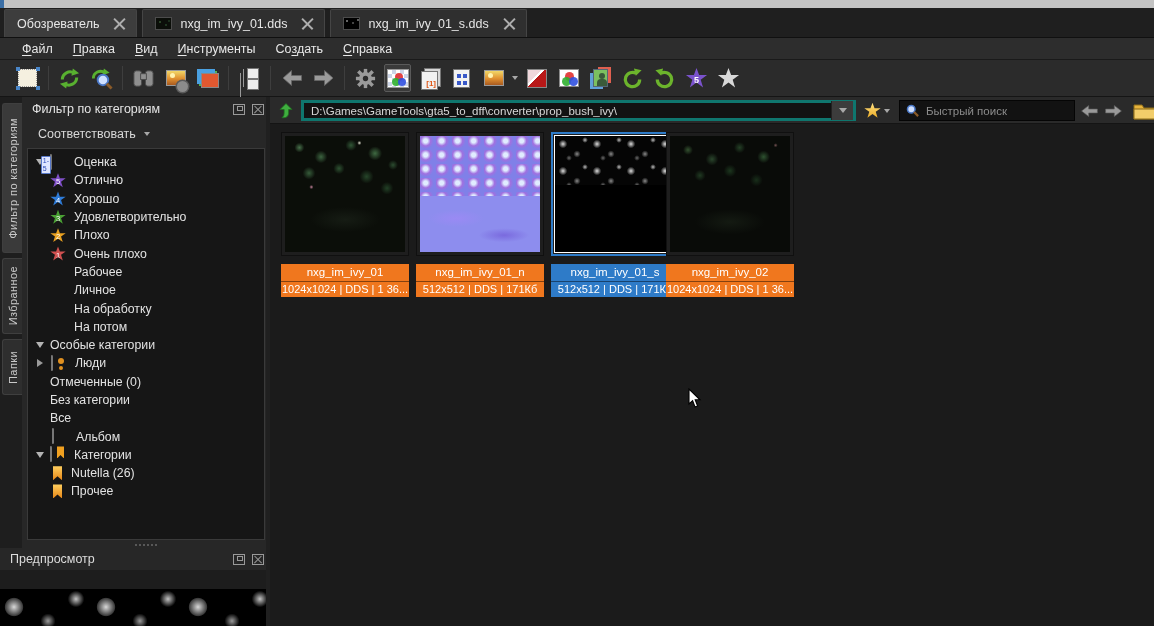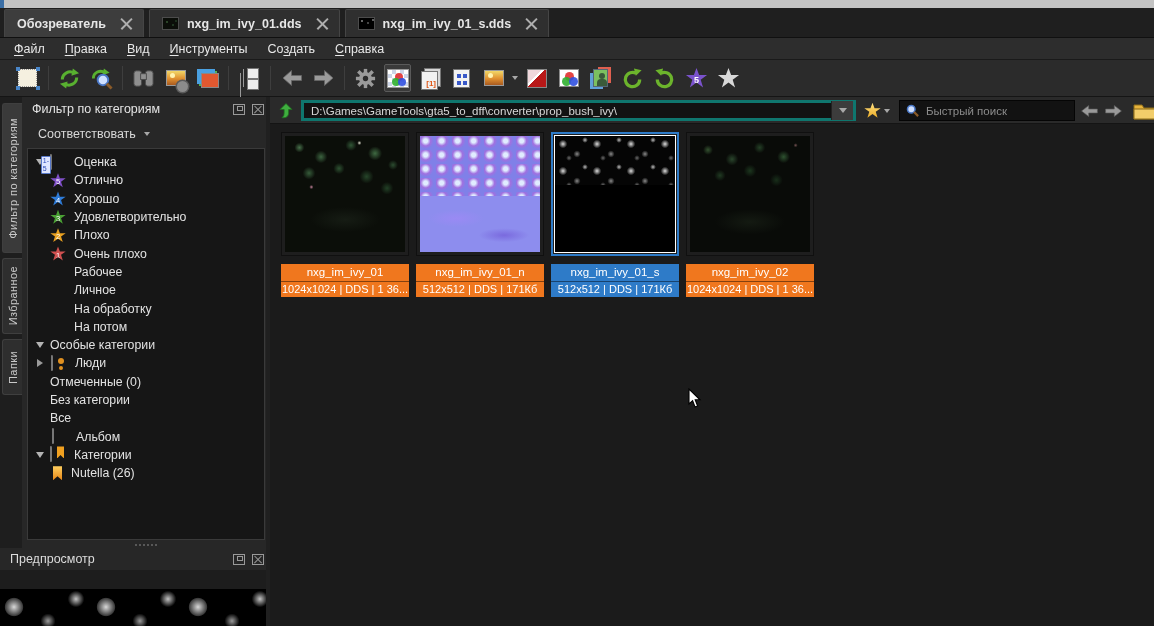--- a/index.html
+++ b/index.html
@@ -6,38 +6,38 @@
   html,body { width:1154px; height:626px; overflow:hidden; background:#1b1b1b;
     font-family:"Liberation Sans", sans-serif; color:#dcdcdc; font-size:12px; }
   
   #titlebar { position:absolute; left:0; top:0; width:1154px; height:8px; background:#c3c3c3; }
   #titlebar .appdot { position:absolute; left:0; top:0; width:4px; height:8px; background:#3a6ea5; }
   
   #tabbar { position:absolute; left:0; top:8px; width:1154px; height:30px; background:#1f1f1f;
     display:flex; align-items:flex-end; padding-left:4px; gap:5px; border-bottom:1px solid #101010;}
   .tab { height:28px; display:flex; align-items:center; gap:8px; padding:0 10px 0 12px;
     background:#2f2f2f; border:1px solid #454545; border-bottom:none; border-radius:2px 2px 0 0;
-    color:#e6e6e6; font-size:12.5px; white-space:nowrap;font-weight:bold; }
+    color:#e6e6e6; font-size:12.5px; white-space:nowrap; }
   .tab.active { background:#3d3d3d; }
   .tab .close { width:13px; height:13px; position:relative; margin-left:6px; }
   .tab .close::before, .tab .close::after { content:""; position:absolute; left:-1px; top:5.5px;
     width:15px; height:1.6px; background:#aeaeae; }
   .tab .close::before { transform:rotate(45deg); } .tab .close::after { transform:rotate(-45deg); }
   .tab-ico { width:17px; height:13px; border:1px solid #4c4c4c; }
   .tab-ico.ivy { background:#0b0e09;
     background-image:radial-gradient(circle 2px at 4px 4px,#4a7a46,transparent 70%),
       radial-gradient(circle 2px at 10px 7px,#35603a,transparent 70%),
       radial-gradient(circle 2px at 13px 3px,#2c5030,transparent 70%); }
   .tab-ico.spec { background:#000;
     background-image:radial-gradient(circle 2px at 3px 3px,#cfcfcf,transparent 70%),
       radial-gradient(circle 2px at 9px 5px,#8a8a8a,transparent 70%),
       radial-gradient(circle 2px at 14px 2px,#bdbdbd,transparent 70%); }
   
   #menubar { position:absolute; left:0; top:38px; width:1154px; height:22px; background:#2d2d2d;
-    display:flex; align-items:center; padding-left:4px; border-bottom:1px solid #1a1a1a; }
+    display:flex; align-items:center; padding-left:12px; border-bottom:1px solid #1a1a1a; }
   .menu-item { padding:2px 10px; font-size:12.5px; color:#e8e8e8; }
   .menu-item u { text-decoration:underline; text-underline-offset:2px; }
   
   #toolbar { position:absolute; left:0; top:60px; width:1154px; height:37px; background:#2b2b2b;
     display:flex; align-items:center; gap:5px; padding-left:2px; border-bottom:1px solid #151515; }
   .grip { width:7px; height:26px; background-image:radial-gradient(circle 1px at 2px 2px,#6a6a6a,transparent 60%),
       radial-gradient(circle 1px at 5px 5px,#6a6a6a,transparent 60%); background-size:7px 6px; }
   .tsep { width:1px; height:24px; background:#3e3e3e; margin:0 2px; }
   .ti { width:27px; height:28px; display:flex; align-items:center; justify-content:center; position:relative; }
   .ti svg { display:block; }
@@ -520,20 +520,25 @@
         <div class="trow">
           <span class="exp open"></span>
           <span class="tico"><span class="book cat"></span></span>
           <span>Категории</span>
         </div>
         <div class="trow">
           <span class="t-ind"></span>
           <span class="bookmark"></span>
           <span>Nutella (26)</span>
         </div>
+        <div class="trow">
+          <span class="t-ind"></span>
+          <span class="bookmark"></span>
+          <span>Прочее</span>
+        </div>
       </div>
     <div class="hsplit">
         <i></i>
         <i></i>
         <i></i>
         <i></i>
         <i></i>
         <i></i>
       </div>
     <div id="previewhdr">
@@ -569,21 +574,21 @@
     </div>
     <div class="cell sel" style="left: 281px;">
       <div class="thumb-box">
         <div class="thumb-img tx-spec">
           <div class="half-top"></div>
         </div>
       </div>
       <div class="thumb-name">nxg_im_ivy_01_s</div>
       <div class="thumb-info">512x512 | DDS | 171Кб</div>
     </div>
-    <div class="cell" style="left: 416px;">
+    <div class="cell" style="left: 396px;">
       <div class="thumb-box">
         <div class="thumb-img tx-ivy-dark"></div>
       </div>
       <div class="thumb-name">nxg_im_ivy_02</div>
       <div class="thumb-info">1024x1024 | DDS | 1 36...</div>
     </div>
   </div>
 
 <svg id="cursor" width="14" height="21" viewBox="0 0 14 21">
   <path d="M1 1 L1 16 L4.6 12.6 L7 19 L9.6 18 L7.2 11.8 L12 11.8 Z" fill="#fff" stroke="#000" stroke-width="1.1"></path>

